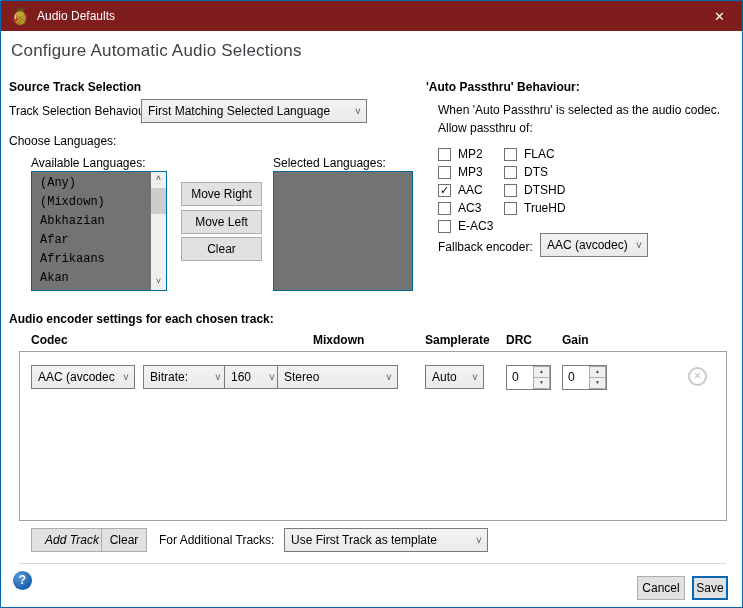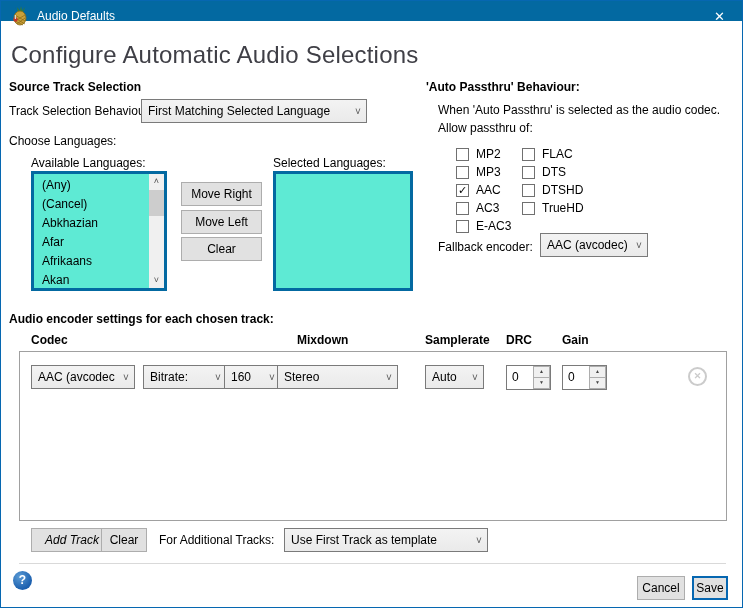--- a/index.html
+++ b/index.html
@@ -3,46 +3,46 @@
 <meta charset="utf-8">
 <style>
   * { box-sizing: border-box; margin: 0; padding: 0; }
   html,body { width:743px; height:608px; }
   body { font-family: "Liberation Sans", sans-serif; font-size: 12px; color:#000; background:#fff; }
   #window {
     position: relative; width: 743px; height: 608px; background: #fff;
     border: 1px solid #0667b1; overflow: hidden;
   }
   
-  .titlebar { position:absolute; left:0; top:0; width:100%; height:20px; background:#0369a1; display:flex; align-items:center; }
+  .titlebar { position:absolute; left:0; top:0; width:100%; height:30px; background:#7f1d1d; display:flex; align-items:center; }
   .titlebar .app-icon { position:absolute; left:9px; top:5px; width:20px; height:20px; }
   .titlebar .title-text { position:absolute; left:36px; top:0; line-height:30px; color:#fff; font-size:12px; }
   .close-btn { position:absolute; right:0; top:0; width:45px; height:30px; color:#fff; font-size:13px; display:flex; align-items:center; justify-content:center; cursor:default; }
   
-  .page-heading { position:absolute; left:10px; top:40px; font-size:24px; font-weight:300; color:#3f3f46; letter-spacing:.2px; }
+  .page-heading { position:absolute; left:10px; top:40px; font-size:17px; font-weight:300; color:#3f3f46; letter-spacing:.2px; }
   .section-title { position:absolute; font-weight:bold; font-size:12px; color:#000; }
   .lbl { position:absolute; font-size:12px; color:#000; white-space:nowrap; }
   
   .dd { position:absolute; height:24px; background:linear-gradient(#f3f3f3,#eaeaea); border:1px solid #7a7a7a; display:flex; align-items:center; overflow:hidden; }
   .dd .dd-value { padding-left:6px; white-space:nowrap; overflow:hidden; flex:1; }
   .dd .dd-chev { width:16px; text-align:center; color:#555; font-size:10px; flex:0 0 16px; }
   
   .btn { position:absolute; height:24px; background:#e1e1e1; border:1px solid #adadad; font-family:"Liberation Sans",sans-serif; font-size:12px; color:#000; text-align:center; line-height:22px; }
   .btn.default { border-color:#0667b1; box-shadow:inset 0 0 0 1px #0667b1; }
   
-  .listbox { position:absolute; background:#5eead4; border:3px solid #0369a1; overflow:hidden; }
+  .listbox { position:absolute; background:#737373; border:1px solid #0369a1; overflow:hidden;font-family:Liberation Mono, monospace; }
   .list-items { position:absolute; left:0; top:2px; right:15px; bottom:0; }
   .list-item { padding:2px 0 2px 8px; line-height:15px; white-space:nowrap; }
   .scrollbar { position:absolute; right:0; top:0; bottom:0; width:15px; background:#f0f0f0; }
   .scroll-arrow { position:absolute; left:0; width:15px; height:15px; color:#505050; font-size:9px; text-align:center; line-height:15px; }
   .scroll-up { top:0; } .scroll-down { bottom:0; }
   .scroll-thumb { position:absolute; left:0; top:16px; width:15px; height:26px; background:#cdcdcd; }
   
   .cb-col { position:absolute; display:flex; flex-direction:column; gap:5px; }
-  .cb-row { display:flex; align-items:center; height:13px;margin-left:18px; }
+  .cb-row { display:flex; align-items:center; height:13px; }
   .cb-box { width:13px; height:13px; border:1px solid #707070; background:#fff; font-size:11px; line-height:11px; text-align:center; color:#000; }
   .cb-label { margin-left:7px; line-height:13px; }
   
   .spin { position:absolute; height:25px; border:1px solid #7a7a7a; background:#fff; display:flex; }
   .spin .spin-val { flex:1; padding:4px 0 0 5px; }
   .spin .spin-btns { width:17px; display:flex; flex-direction:column; }
   .spin .spin-btn { flex:1; background:#f0f0f0; border:1px solid #adadad; font-size:5px; color:#444; text-align:center; line-height:9px; }
   .spin .spin-btn:first-child { border-bottom:none; }
   
   .track-panel { position:absolute; left:18px; top:350px; width:708px; height:170px; border:1px solid #a0a0a0; background:#fff; }
@@ -79,21 +79,21 @@
     <span class="dd-chev">˅</span>
   </div>
 
   <div class="lbl" style="left:8px; top:133px;">Choose Languages:</div>
   <div class="lbl" style="left:30px; top:155px;">Available Languages:</div>
   <div class="lbl" style="left:272px; top:155px;">Selected Languages:</div>
 
   <div class="listbox" style="left:30px; top:170px; width:136px; height:120px;">
     <div class="list-items">
         <div class="list-item">(Any)</div>
-        <div class="list-item">(Cancel)</div>
+        <div class="list-item">(Mixdown)</div>
         <div class="list-item">Abkhazian</div>
         <div class="list-item">Afar</div>
         <div class="list-item">Afrikaans</div>
         <div class="list-item">Akan</div>
       </div>
     <div class="scrollbar">
       <div class="scroll-arrow scroll-up">˄</div>
       <div class="scroll-thumb"></div>
       <div class="scroll-arrow scroll-down">˅</div>
     </div>
@@ -151,21 +151,21 @@
     </div>
 
   <div class="lbl" style="left:437px; top:239px;">Fallback encoder:</div>
   <div class="dd" style="left:539px; top:232px; width:108px;">
     <span class="dd-value">AAC (avcodec)</span>
     <span class="dd-chev">˅</span>
   </div>
 
   <div class="section-title" style="left:8px; top:311px;">Audio encoder settings for each chosen track:</div>
   <div class="col-header" style="left:30px;">Codec</div>
-  <div class="col-header" style="left:268px;padding-left:28px;">Mixdown</div>
+  <div class="col-header" style="left:284px;padding-left:28px;">Mixdown</div>
   <div class="col-header" style="left:424px;">Samplerate</div>
   <div class="col-header" style="left:505px;">DRC</div>
   <div class="col-header" style="left:561px;">Gain</div>
 
   <div class="track-panel"></div>
 
   <div class="dd" style="left:30px; top:364px; width:104px;">
     <span class="dd-value">AAC (avcodec</span>
     <span class="dd-chev">˅</span>
   </div>

